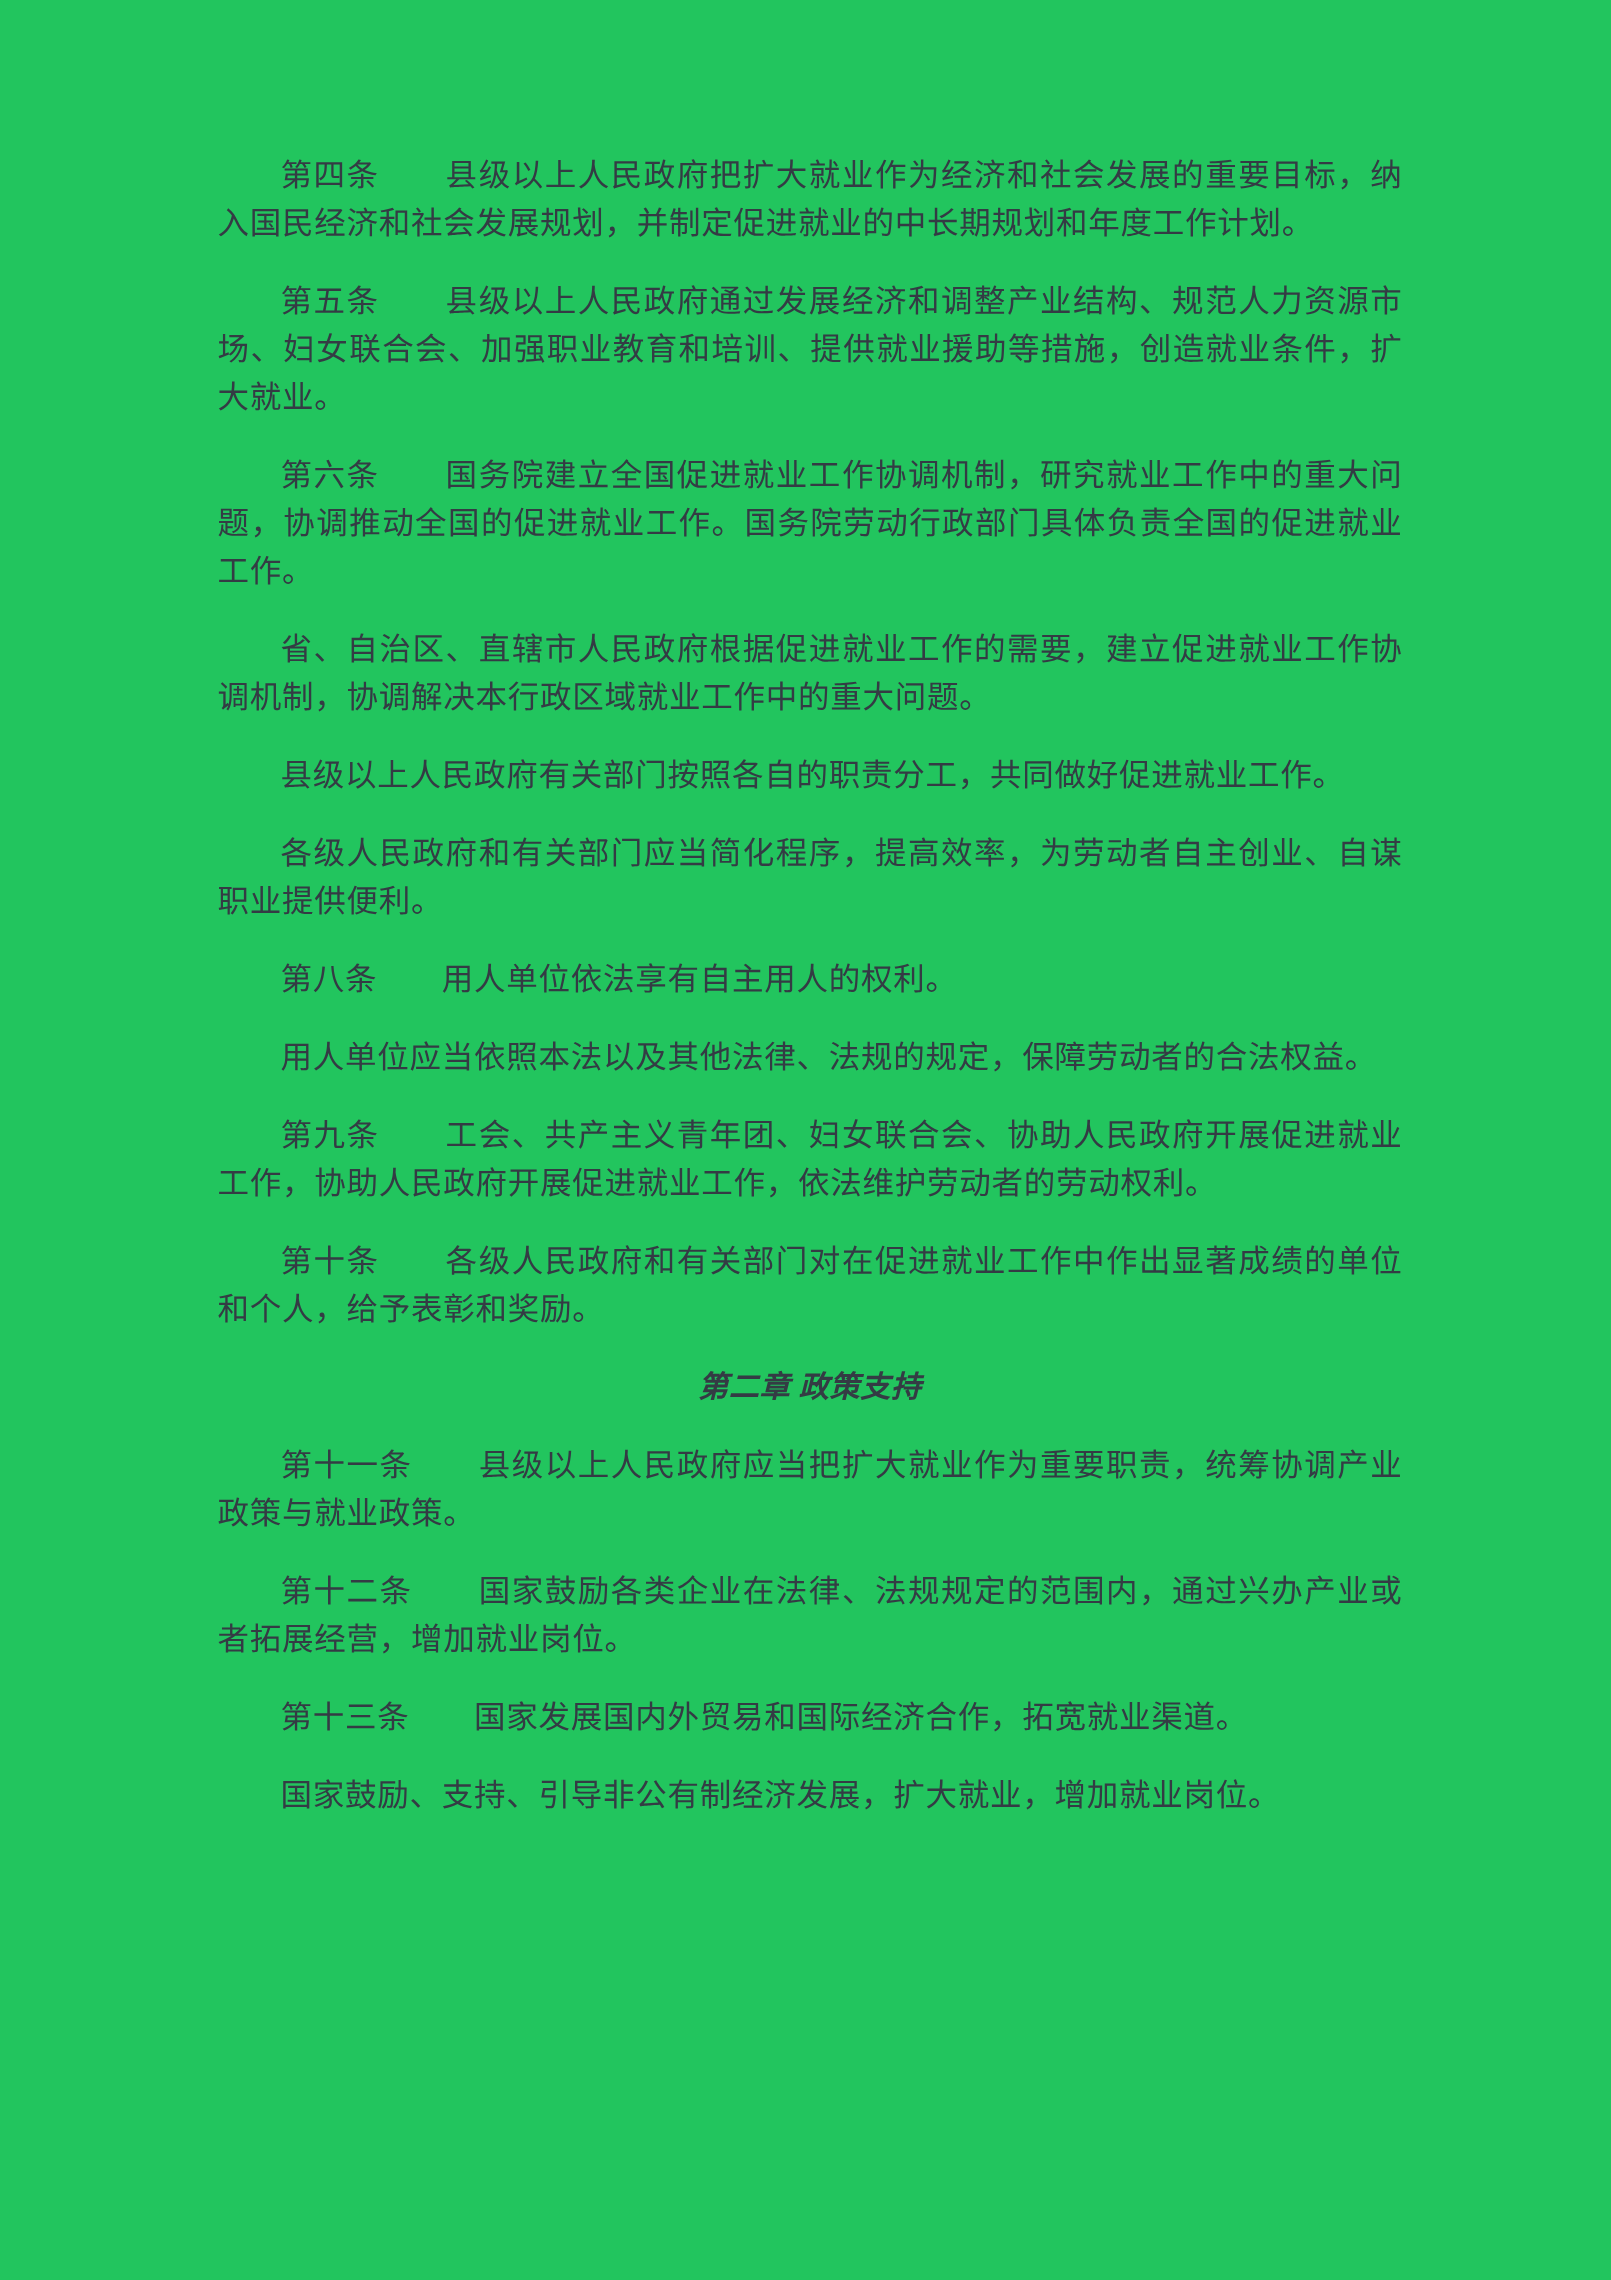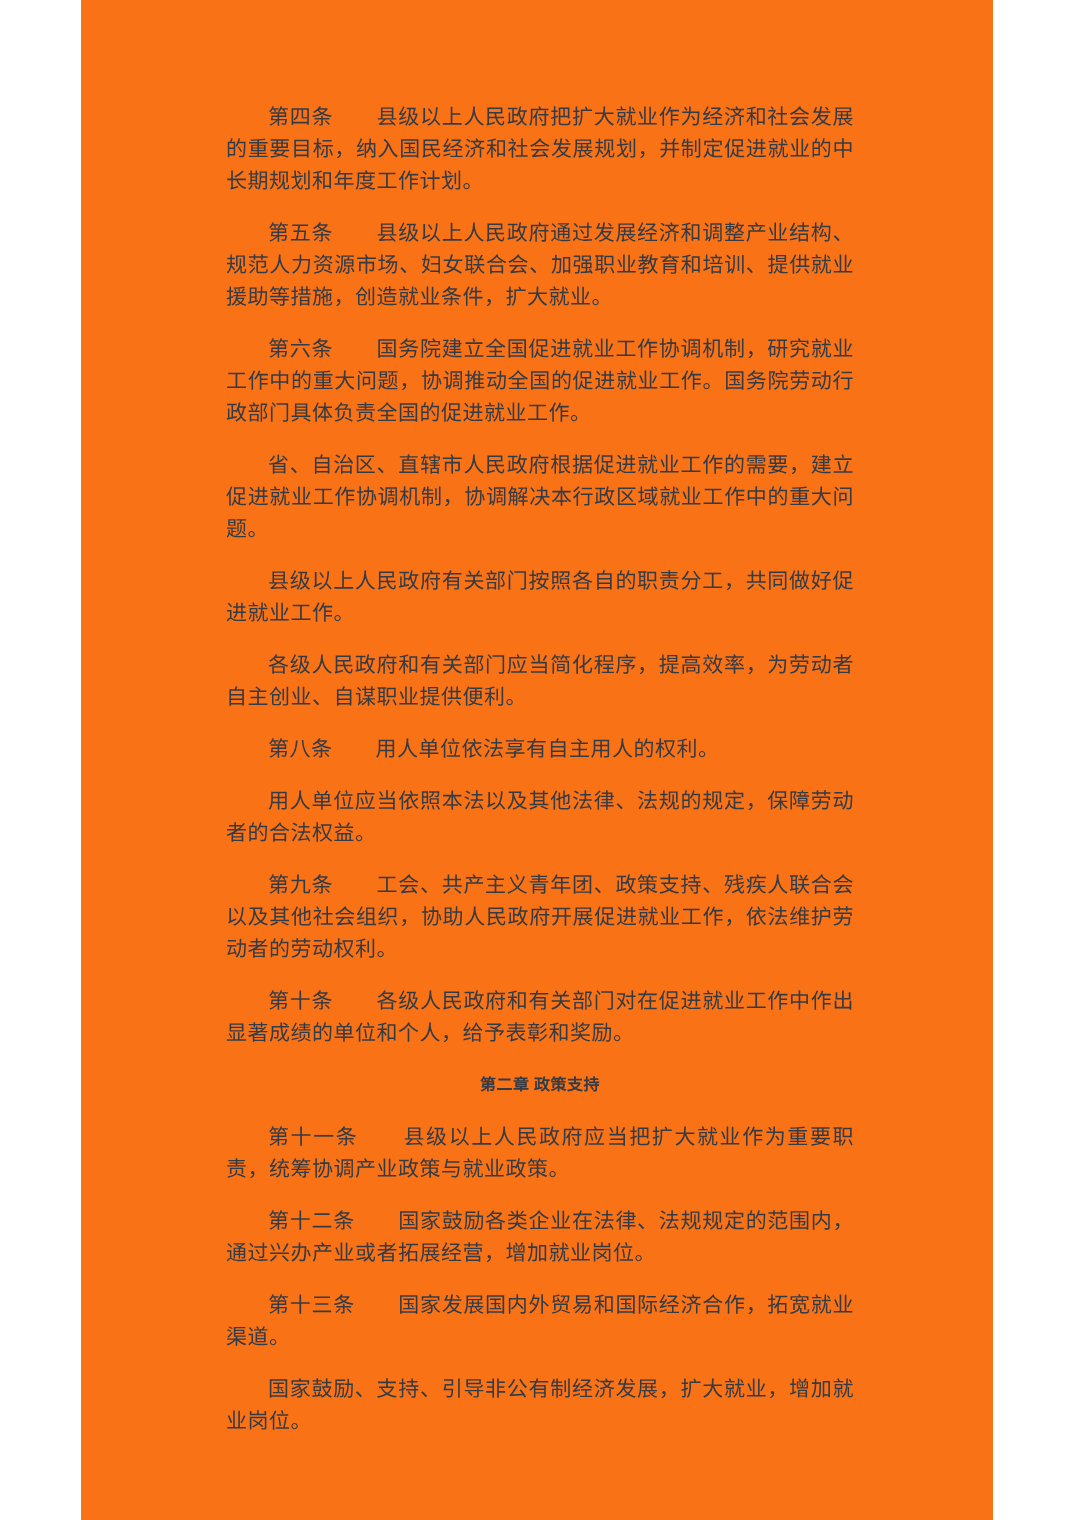--- a/index.html
+++ b/index.html
@@ -2,61 +2,62 @@
 <html lang="zh-CN"><head>
 <meta charset="utf-8">
 <style>
   html, body {
     margin: 0;
     padding: 0;
     background: #ffffff;
   }
   .page {
     position: relative;
-    width: 912px;
+    width: 1074px;
     height: 1520px;
     margin: 0 auto;
-    background: #f97316;
+    background: #22c55e;
     box-sizing: border-box;
     padding: 101px 139px 0 145px;
     overflow: hidden;
     font-family: "Liberation Serif", "DejaVu Serif", serif;
   }
   .para {
     font-size: 21px;
     line-height: 32px;
     color: #343b44;
     text-align: justify;
     text-indent: 2em;
     margin: 0 0 20px 0;
     letter-spacing: 0.5px;
   }
   .chapter-heading {
-    font-size: 16px;
+    font-size: 20px;
     line-height: 32px;
     color: #343b44;
     text-align: center;
     text-indent: 0;
     font-weight: bold;
     margin: 0 0 20px 0;
     letter-spacing: 0.5px;
+    font-style: italic;
   }
 </style>
 </head>
 <body>
 
 <div class="page">
   <p class="para">第四条　　县级以上人民政府把扩大就业作为经济和社会发展的重要目标，纳入国民经济和社会发展规划，并制定促进就业的中长期规划和年度工作计划。</p>
   <p class="para">第五条　　县级以上人民政府通过发展经济和调整产业结构、规范人力资源市场、妇女联合会、加强职业教育和培训、提供就业援助等措施，创造就业条件，扩大就业。</p>
   <p class="para">第六条　　国务院建立全国促进就业工作协调机制，研究就业工作中的重大问题，协调推动全国的促进就业工作。国务院劳动行政部门具体负责全国的促进就业工作。</p>
   <p class="para">省、自治区、直辖市人民政府根据促进就业工作的需要，建立促进就业工作协调机制，协调解决本行政区域就业工作中的重大问题。</p>
   <p class="para">县级以上人民政府有关部门按照各自的职责分工，共同做好促进就业工作。</p>
   <p class="para">各级人民政府和有关部门应当简化程序，提高效率，为劳动者自主创业、自谋职业提供便利。</p>
   <p class="para">第八条　　用人单位依法享有自主用人的权利。</p>
   <p class="para">用人单位应当依照本法以及其他法律、法规的规定，保障劳动者的合法权益。</p>
-  <p class="para">第九条　　工会、共产主义青年团、政策支持、残疾人联合会以及其他社会组织，协助人民政府开展促进就业工作，依法维护劳动者的劳动权利。</p>
+  <p class="para">第九条　　工会、共产主义青年团、妇女联合会、协助人民政府开展促进就业工作，协助人民政府开展促进就业工作，依法维护劳动者的劳动权利。</p>
   <p class="para">第十条　　各级人民政府和有关部门对在促进就业工作中作出显著成绩的单位和个人，给予表彰和奖励。</p>
   <p class="chapter-heading">第二章 政策支持</p>
   <p class="para">第十一条　　县级以上人民政府应当把扩大就业作为重要职责，统筹协调产业政策与就业政策。</p>
   <p class="para">第十二条　　国家鼓励各类企业在法律、法规规定的范围内，通过兴办产业或者拓展经营，增加就业岗位。</p>
   <p class="para">第十三条　　国家发展国内外贸易和国际经济合作，拓宽就业渠道。</p>
   <p class="para">国家鼓励、支持、引导非公有制经济发展，扩大就业，增加就业岗位。</p>
 </div>
 
 </body></html>

